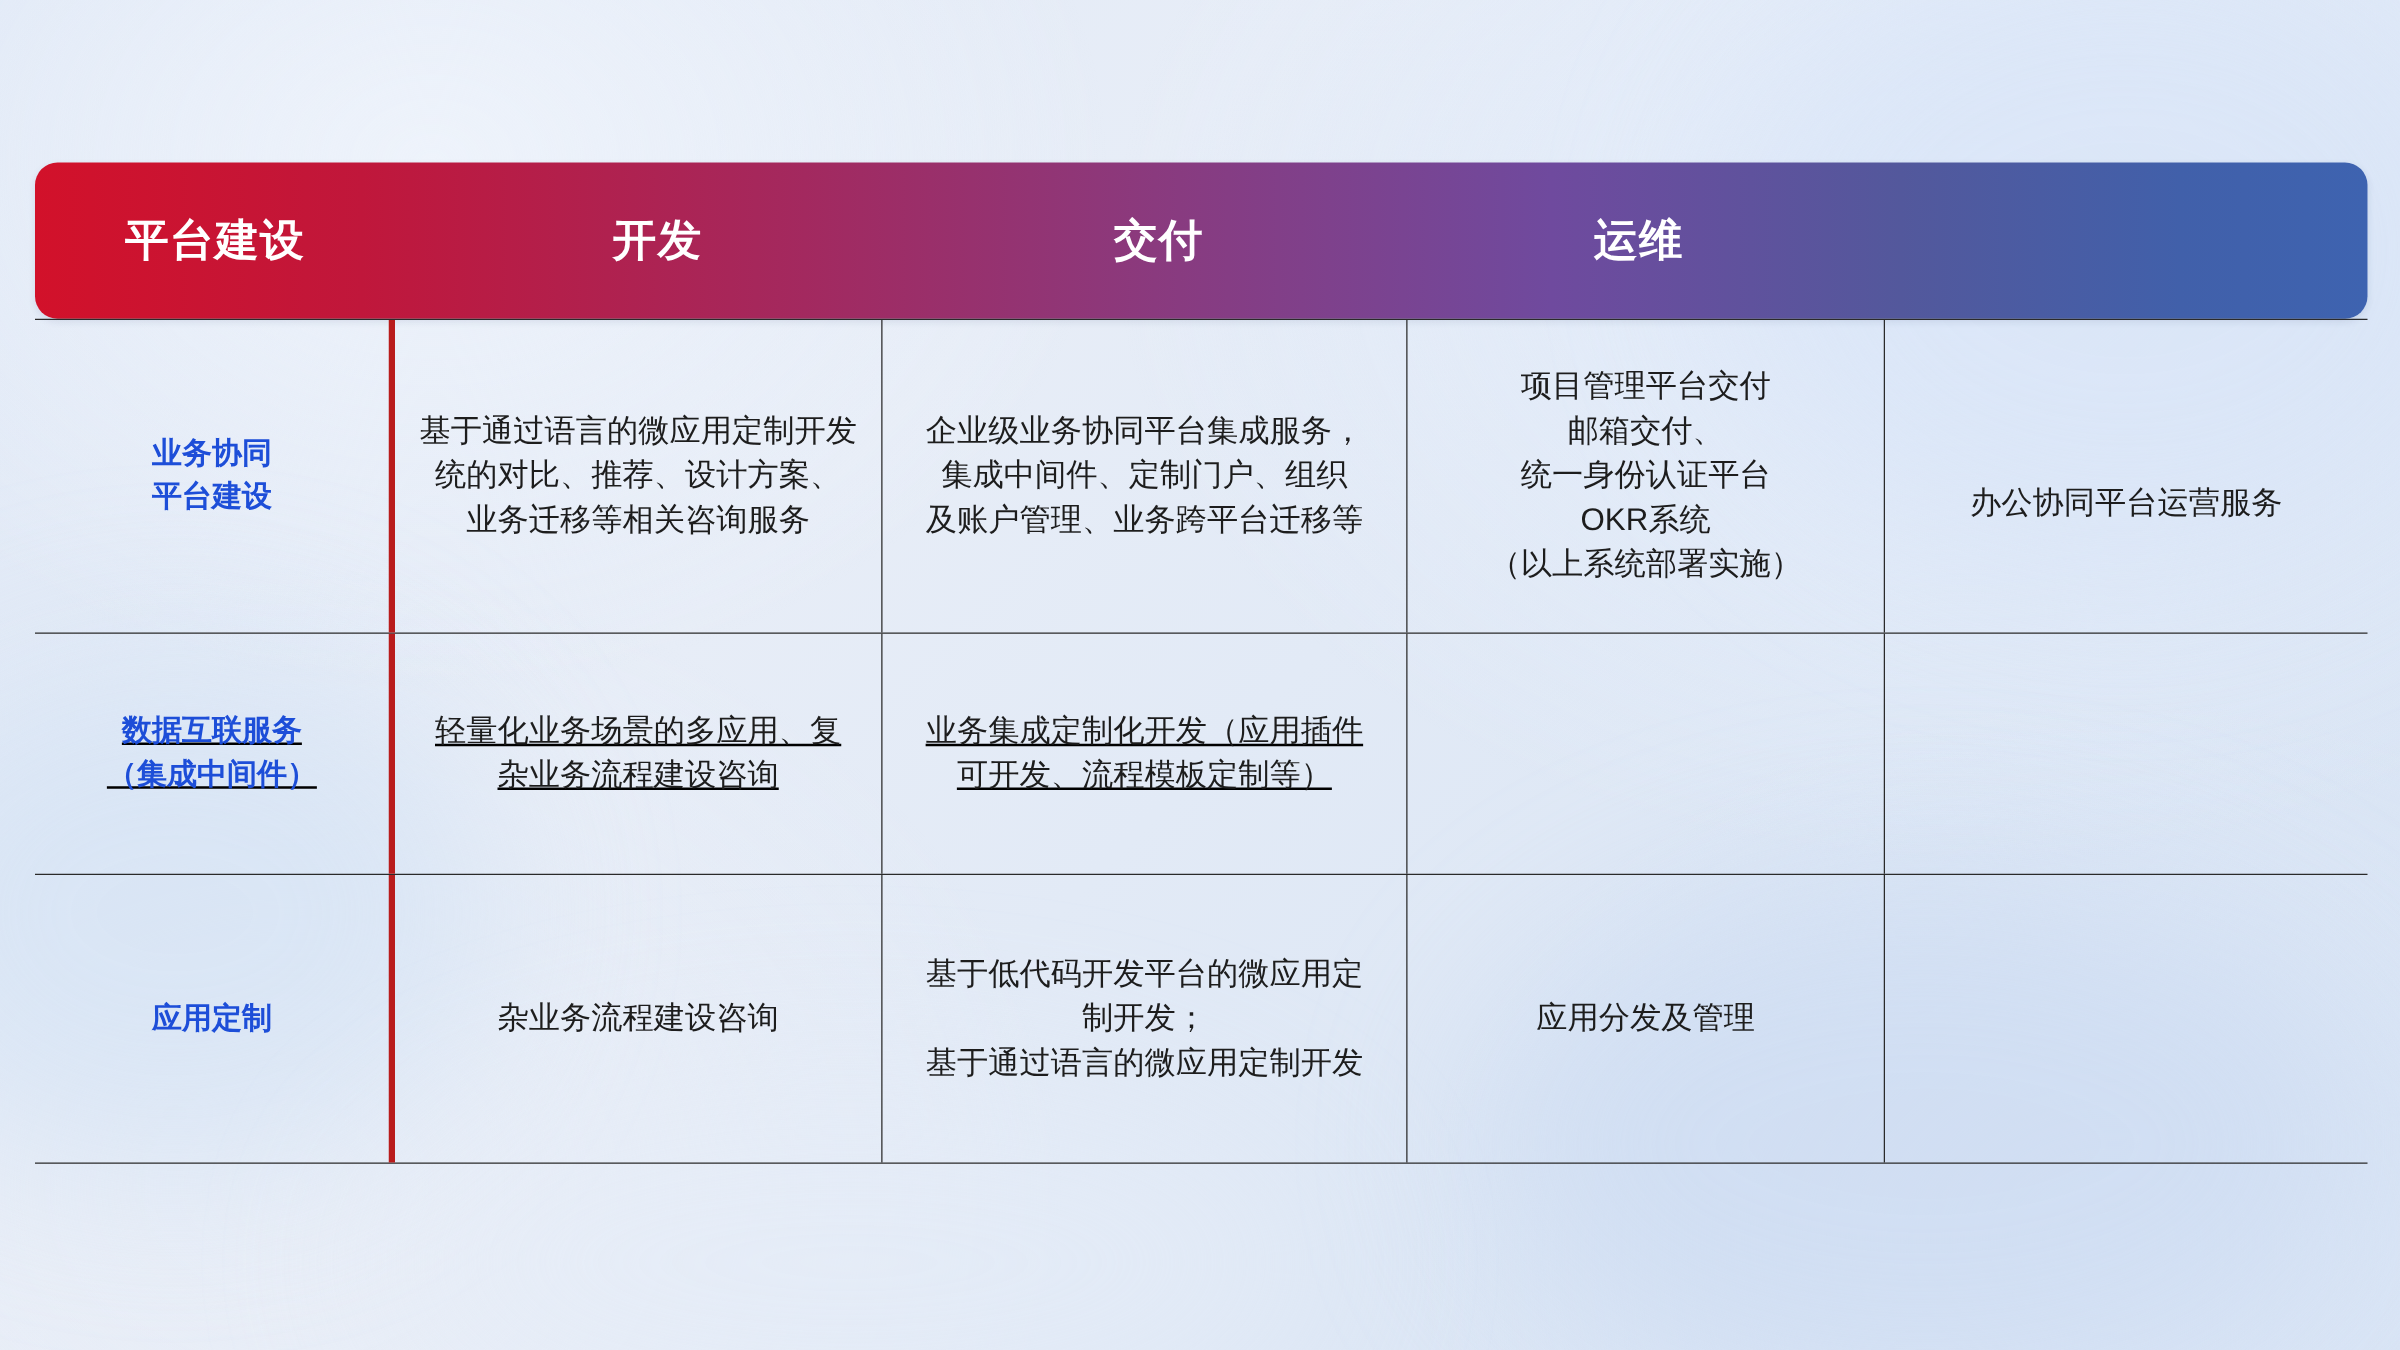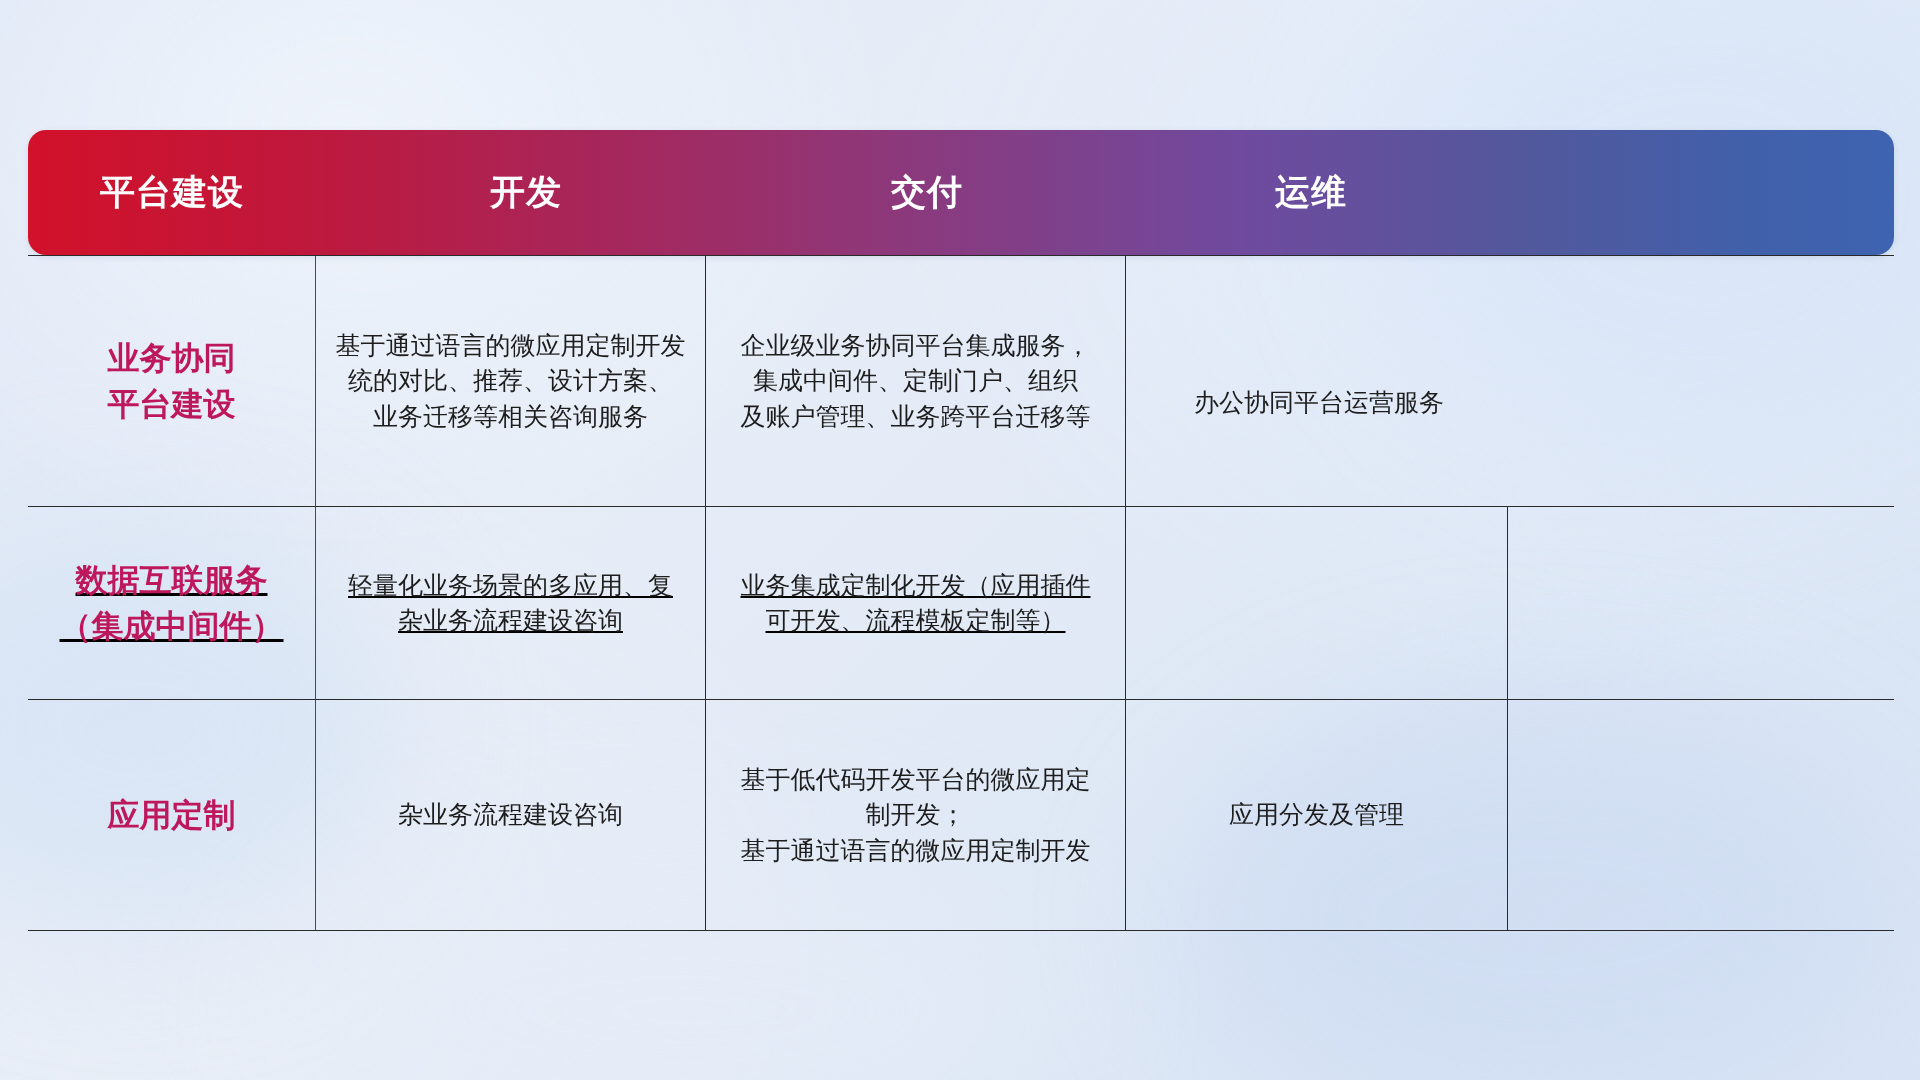--- a/index.html
+++ b/index.html
@@ -81,25 +81,25 @@
     justify-content: center;
     text-align: center;
     font-size: 25px;
     line-height: 1.42;
     color: #1d1d1d;
     border-right: 1px solid #2a2a2a;
     white-space: pre-line;
   }
   .td:last-child { border-right: none; margin-top: 44px; }
   .td.cat {
-    color: #be185d;
+    color: #1d4ed8;
     font-weight: bold;
-    font-size: 32px;
+    font-size: 24px;
     line-height: 1.45;
-    border-right: 1px solid #b91c1c;
+    border-right: 5px solid #b91c1c;
   }
 
   
   .c0 { width: 288px; }
   .c1 { width: 390px; }
   .c2 { width: 420px; }
   .c3 { width: 382px; }
   .c4 { width: 386px; }
 
   
@@ -135,20 +135,25 @@
 
       <div class="tr row-0">
         <div class="td cat c0">业务协同
 平台建设</div>
         <div class="td c1">基于通过语言的微应用定制开发
 统的对比、推荐、设计方案、
 业务迁移等相关咨询服务</div>
         <div class="td c2">企业级业务协同平台集成服务，
 集成中间件、定制门户、组织
 及账户管理、业务跨平台迁移等</div>
+        <div class="td c3">项目管理平台交付
+邮箱交付、
+统一身份认证平台
+OKR系统
+（以上系统部署实施）</div>
         <div class="td c4">办公协同平台运营服务</div>
       </div>
 
       <div class="tr row-1">
         <div class="td cat c0">数据互联服务
 （集成中间件）</div>
         <div class="td c1">轻量化业务场景的多应用、复
 杂业务流程建设咨询</div>
         <div class="td c2">业务集成定制化开发（应用插件
 可开发、流程模板定制等）</div>

